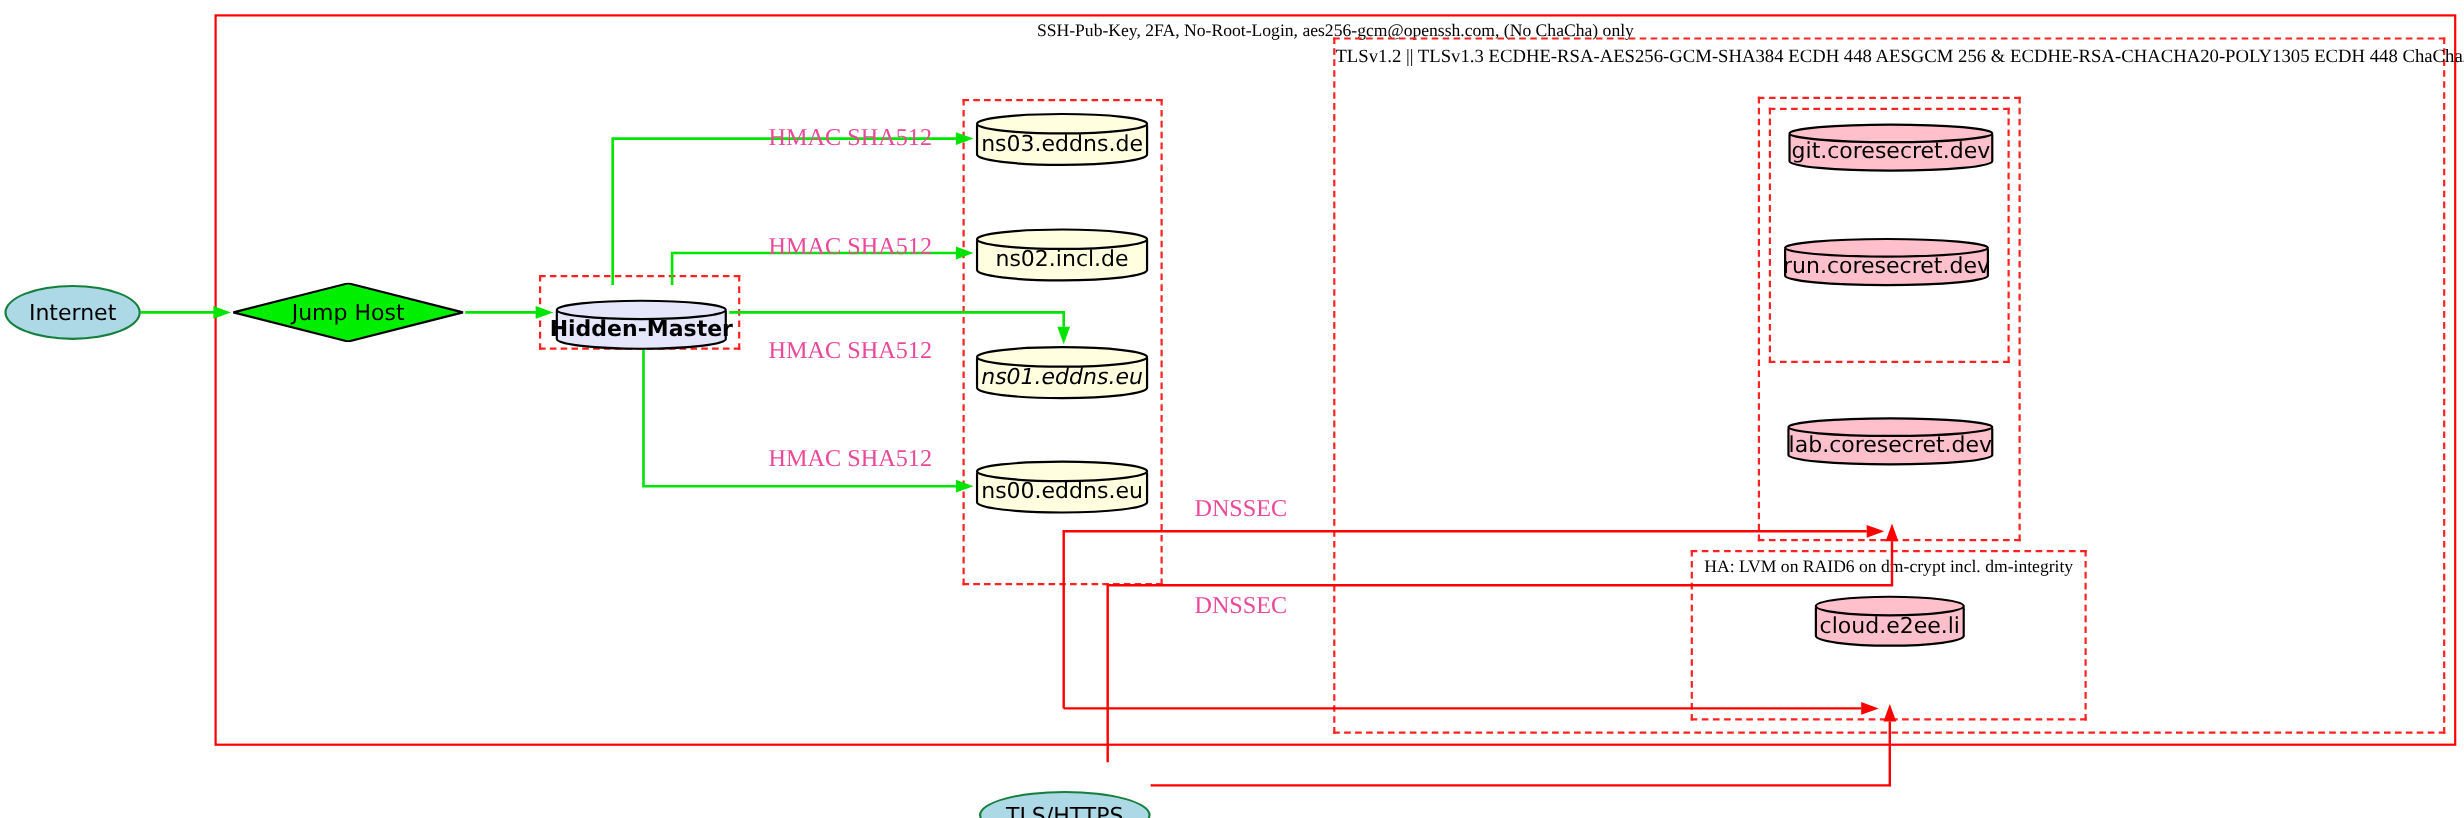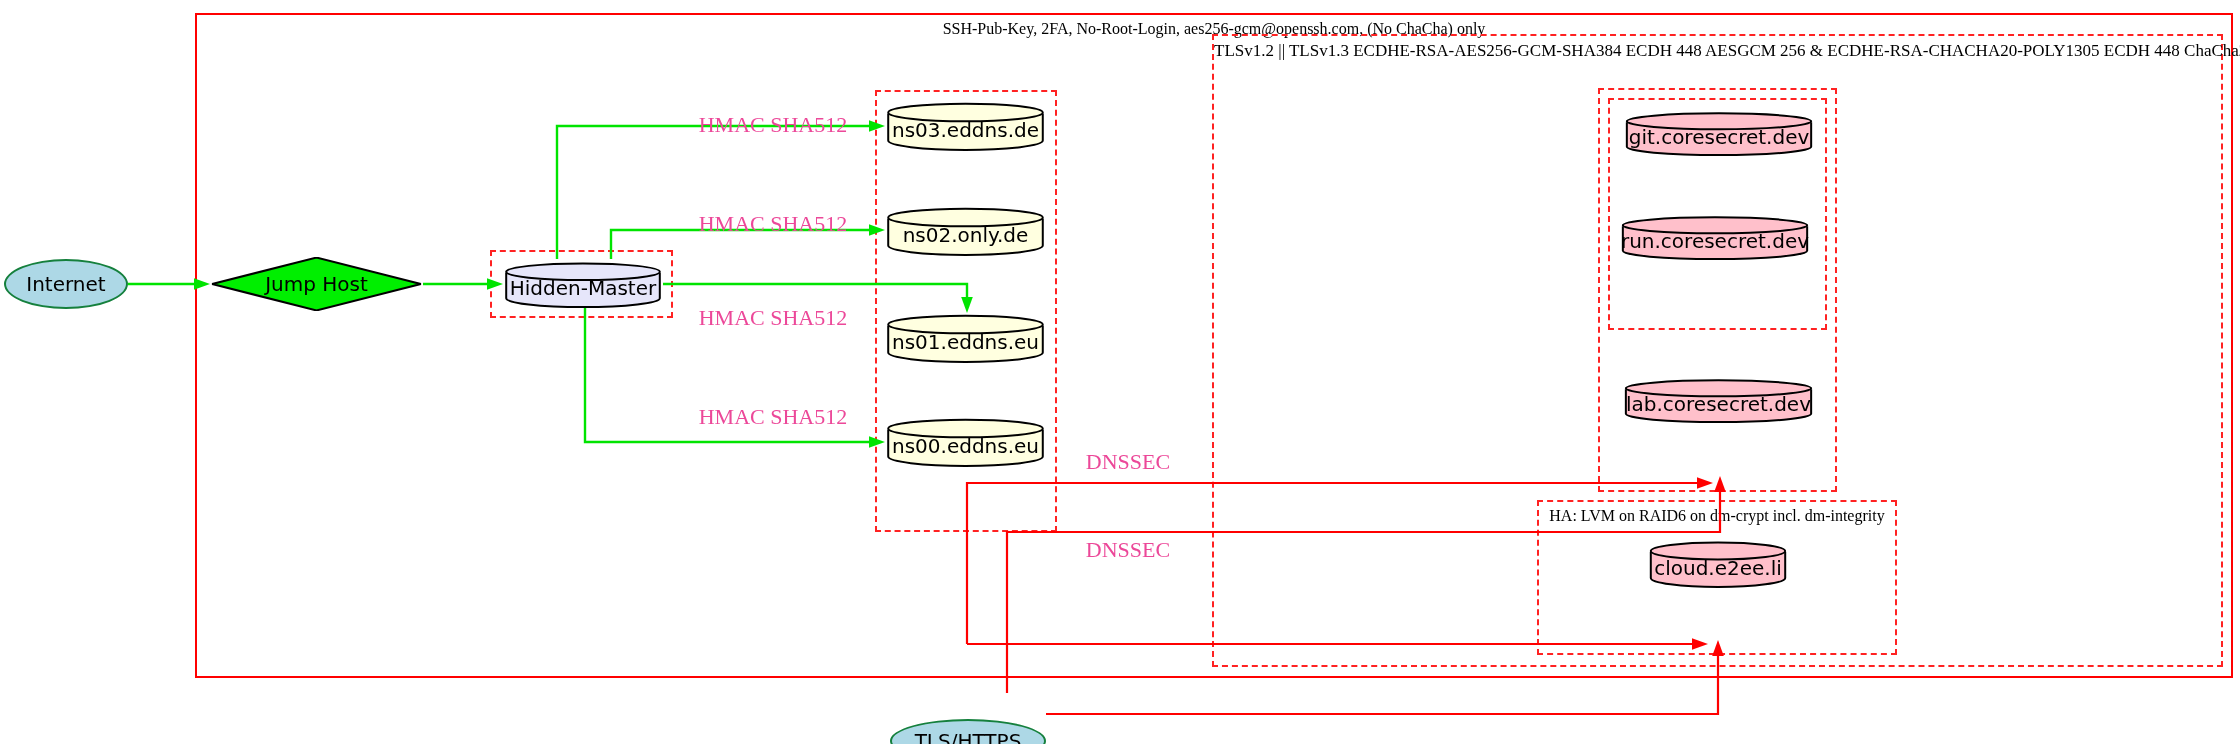--- a/index.html
+++ b/index.html
@@ -87,45 +87,45 @@
     <span class="nlabel">Internet</span>
   </div>
 
   <div class="node diamond" style="left:210px;top:257px;width:213px;height:54px;">
     <svg viewBox="0 0 100 100" preserveAspectRatio="none">
       <polygon points="50,1 99,50 50,99 1,50" fill="#00ef00" stroke="#000" stroke-width="2" vector-effect="non-scaling-stroke"></polygon>
     </svg>
     <span class="nlabel">Jump Host</span>
   </div>
 
-  <div class="node cyl" style="left:503px;top:260px;width:160px;height:49px;">
+  <div class="node cyl" style="left:503px;top:270px;width:160px;height:49px;font-weight:bold;">
     <svg viewBox="0 0 100 100" preserveAspectRatio="none">
       <path d="M2 26 V78 A48 18 0 0 0 98 78 V26" fill="#e6e6fa" stroke="#000" stroke-width="2" vector-effect="non-scaling-stroke"></path>
       <ellipse cx="50" cy="24" rx="48" ry="17" fill="#e6e6fa" stroke="#000" stroke-width="2" vector-effect="non-scaling-stroke"></ellipse>
     </svg>
     <span class="nlabel">Hidden-Master</span>
   </div>
 
   <div class="node cyl" style="left:885px;top:100px;width:161px;height:52px;">
     <svg viewBox="0 0 100 100" preserveAspectRatio="none">
       <path d="M2 26 V78 A48 18 0 0 0 98 78 V26" fill="#ffffe0" stroke="#000" stroke-width="2" vector-effect="non-scaling-stroke"></path>
       <ellipse cx="50" cy="24" rx="48" ry="17" fill="#ffffe0" stroke="#000" stroke-width="2" vector-effect="non-scaling-stroke"></ellipse>
     </svg>
     <span class="nlabel">ns03.eddns.de</span>
   </div>
 
   <div class="node cyl" style="left:885px;top:205px;width:161px;height:52px;">
     <svg viewBox="0 0 100 100" preserveAspectRatio="none">
       <path d="M2 26 V78 A48 18 0 0 0 98 78 V26" fill="#ffffe0" stroke="#000" stroke-width="2" vector-effect="non-scaling-stroke"></path>
       <ellipse cx="50" cy="24" rx="48" ry="17" fill="#ffffe0" stroke="#000" stroke-width="2" vector-effect="non-scaling-stroke"></ellipse>
     </svg>
-    <span class="nlabel">ns02.only.de</span>
+    <span class="nlabel">ns02.incl.de</span>
   </div>
 
-  <div class="node cyl" style="left:885px;top:312px;width:161px;height:52px;">
+  <div class="node cyl" style="left:885px;top:312px;width:161px;height:52px;font-style:italic;">
     <svg viewBox="0 0 100 100" preserveAspectRatio="none">
       <path d="M2 26 V78 A48 18 0 0 0 98 78 V26" fill="#ffffe0" stroke="#000" stroke-width="2" vector-effect="non-scaling-stroke"></path>
       <ellipse cx="50" cy="24" rx="48" ry="17" fill="#ffffe0" stroke="#000" stroke-width="2" vector-effect="non-scaling-stroke"></ellipse>
     </svg>
     <span class="nlabel">ns01.eddns.eu</span>
   </div>
 
   <div class="node cyl" style="left:885px;top:416px;width:161px;height:52px;">
     <svg viewBox="0 0 100 100" preserveAspectRatio="none">
       <path d="M2 26 V78 A48 18 0 0 0 98 78 V26" fill="#ffffe0" stroke="#000" stroke-width="2" vector-effect="non-scaling-stroke"></path>

